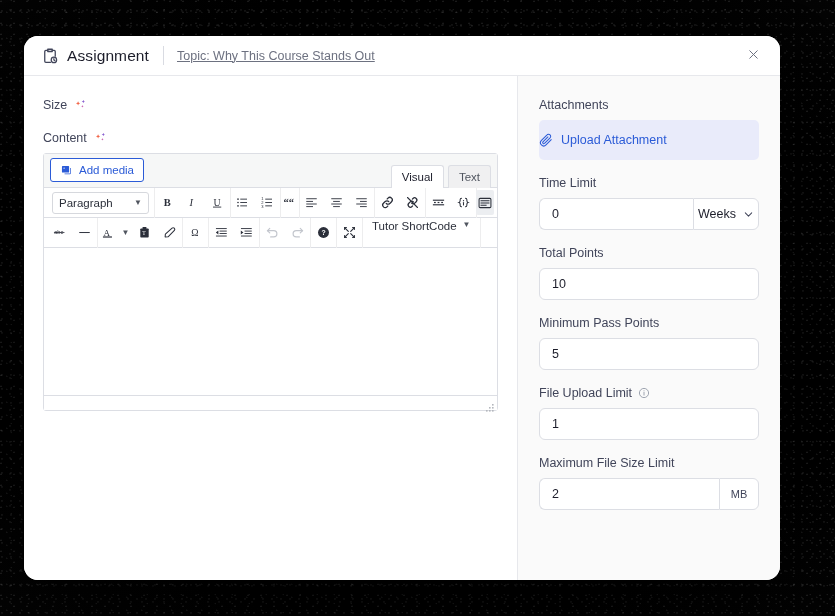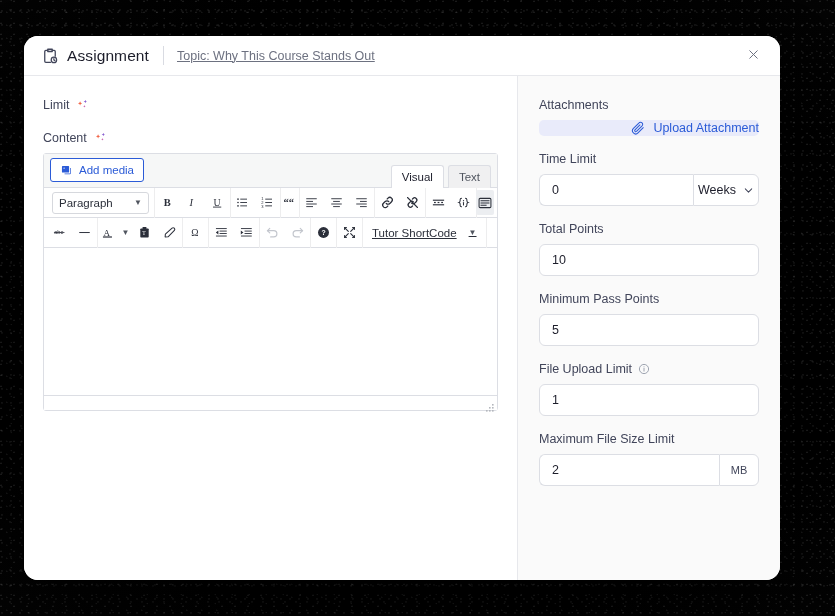--- a/index.html
+++ b/index.html
@@ -170,23 +170,23 @@
     border: 1px solid #d6d8dd; border-radius: 3px;
     background: #fff;
     font-size: 11.5px; color: #2b2f3a;
     display: flex; align-items: center;
     padding: 0 6px; margin: 0 5px;
     cursor: pointer; justify-content: space-between;
     font-family: "Liberation Sans", sans-serif;
   }
   .caret { font-size: 8px; color: #50555f; margin-left: 6px; }
   .shortcode-btn {
-    display: flex; align-items: center; gap: 6px;
+    display: flex; align-items: flex-start; 
     font-size: 11.5px; color: #2b2f3a;
-    padding: 0 9px; height: 25px; cursor: pointer; text-decoration: underline;
+    padding: 0 9px; height: 25px; cursor: pointer;
   }
   .color-btn { width: 34px; }
   .color-btn .colorA { display:flex; flex-direction:column; align-items:center; }
   .editor-canvas {
     height: 147px; background: #fff; cursor: text;
     position: relative;
   }
   .editor-foot {
     height: 15px; background: #fff;
     border-top: 1px solid #dcdee4;
@@ -194,25 +194,25 @@
   }
   .resize-handle {
     position: absolute; right: 2px; bottom: 1px;
     width: 10px; height: 10px; cursor: nwse-resize;
   }
 
   
   .rlabel { font-size: 12.5px; color: #41455a; margin-bottom: 8px; display:flex; align-items:center; gap:6px; }
   .rblock { margin-bottom: 16px; }
   .upload-btn {
-    width: 100%; height: 16px;
+    width: 100%; height: 40px;
     background: #e9ebfa;
     border: none; border-radius: 5px;
     color: #2b5bd7; font-size: 12.5px;
-    display: flex; align-items: center; justify-content: flex-end; gap: 8px;
+    display: flex; align-items: center; justify-content: flex-start; gap: 8px;
     cursor: pointer;
     font-family: "Liberation Sans", sans-serif;
   }
   .upload-btn svg { width: 14px; height: 14px; display:block; }
 
   .rinput {
     width: 100%; height: 32px;
     border: 1px solid #dcdee4; border-radius: 6px;
     background: #fff; padding: 0 12px;
     font-size: 12.5px; color: #1c1d2a;
@@ -265,21 +265,21 @@
           </svg>
         </span>
       </button>
     </div>
 
     <div class="modal-body">
 
       <div class="left-pane">
 
         <div class="field-label">
-          <span>Limit</span>
+          <span>Size</span>
           <span class="sparkle">
             <svg viewBox="0 0 24 24" width="14" height="14">
               <path d="M7 5.5l1.1 2.6 2.6 1.1-2.6 1.1L7 12.9l-1.1-2.6L3.3 9.2l2.6-1.1z" fill="#f2674a"></path>
               <path d="M16 3.2l.85 2 2 .85-2 .85L16 8.9l-.85-2-2-.85 2-.85z" fill="#8a63d2"></path>
               <path d="M14.4 12.2l.6 1.45 1.45.6-1.45.6-.6 1.45-.6-1.45-1.45-.6 1.45-.6z" fill="#c558a8"></path>
             </svg>
           </span>
         </div>
 
 

